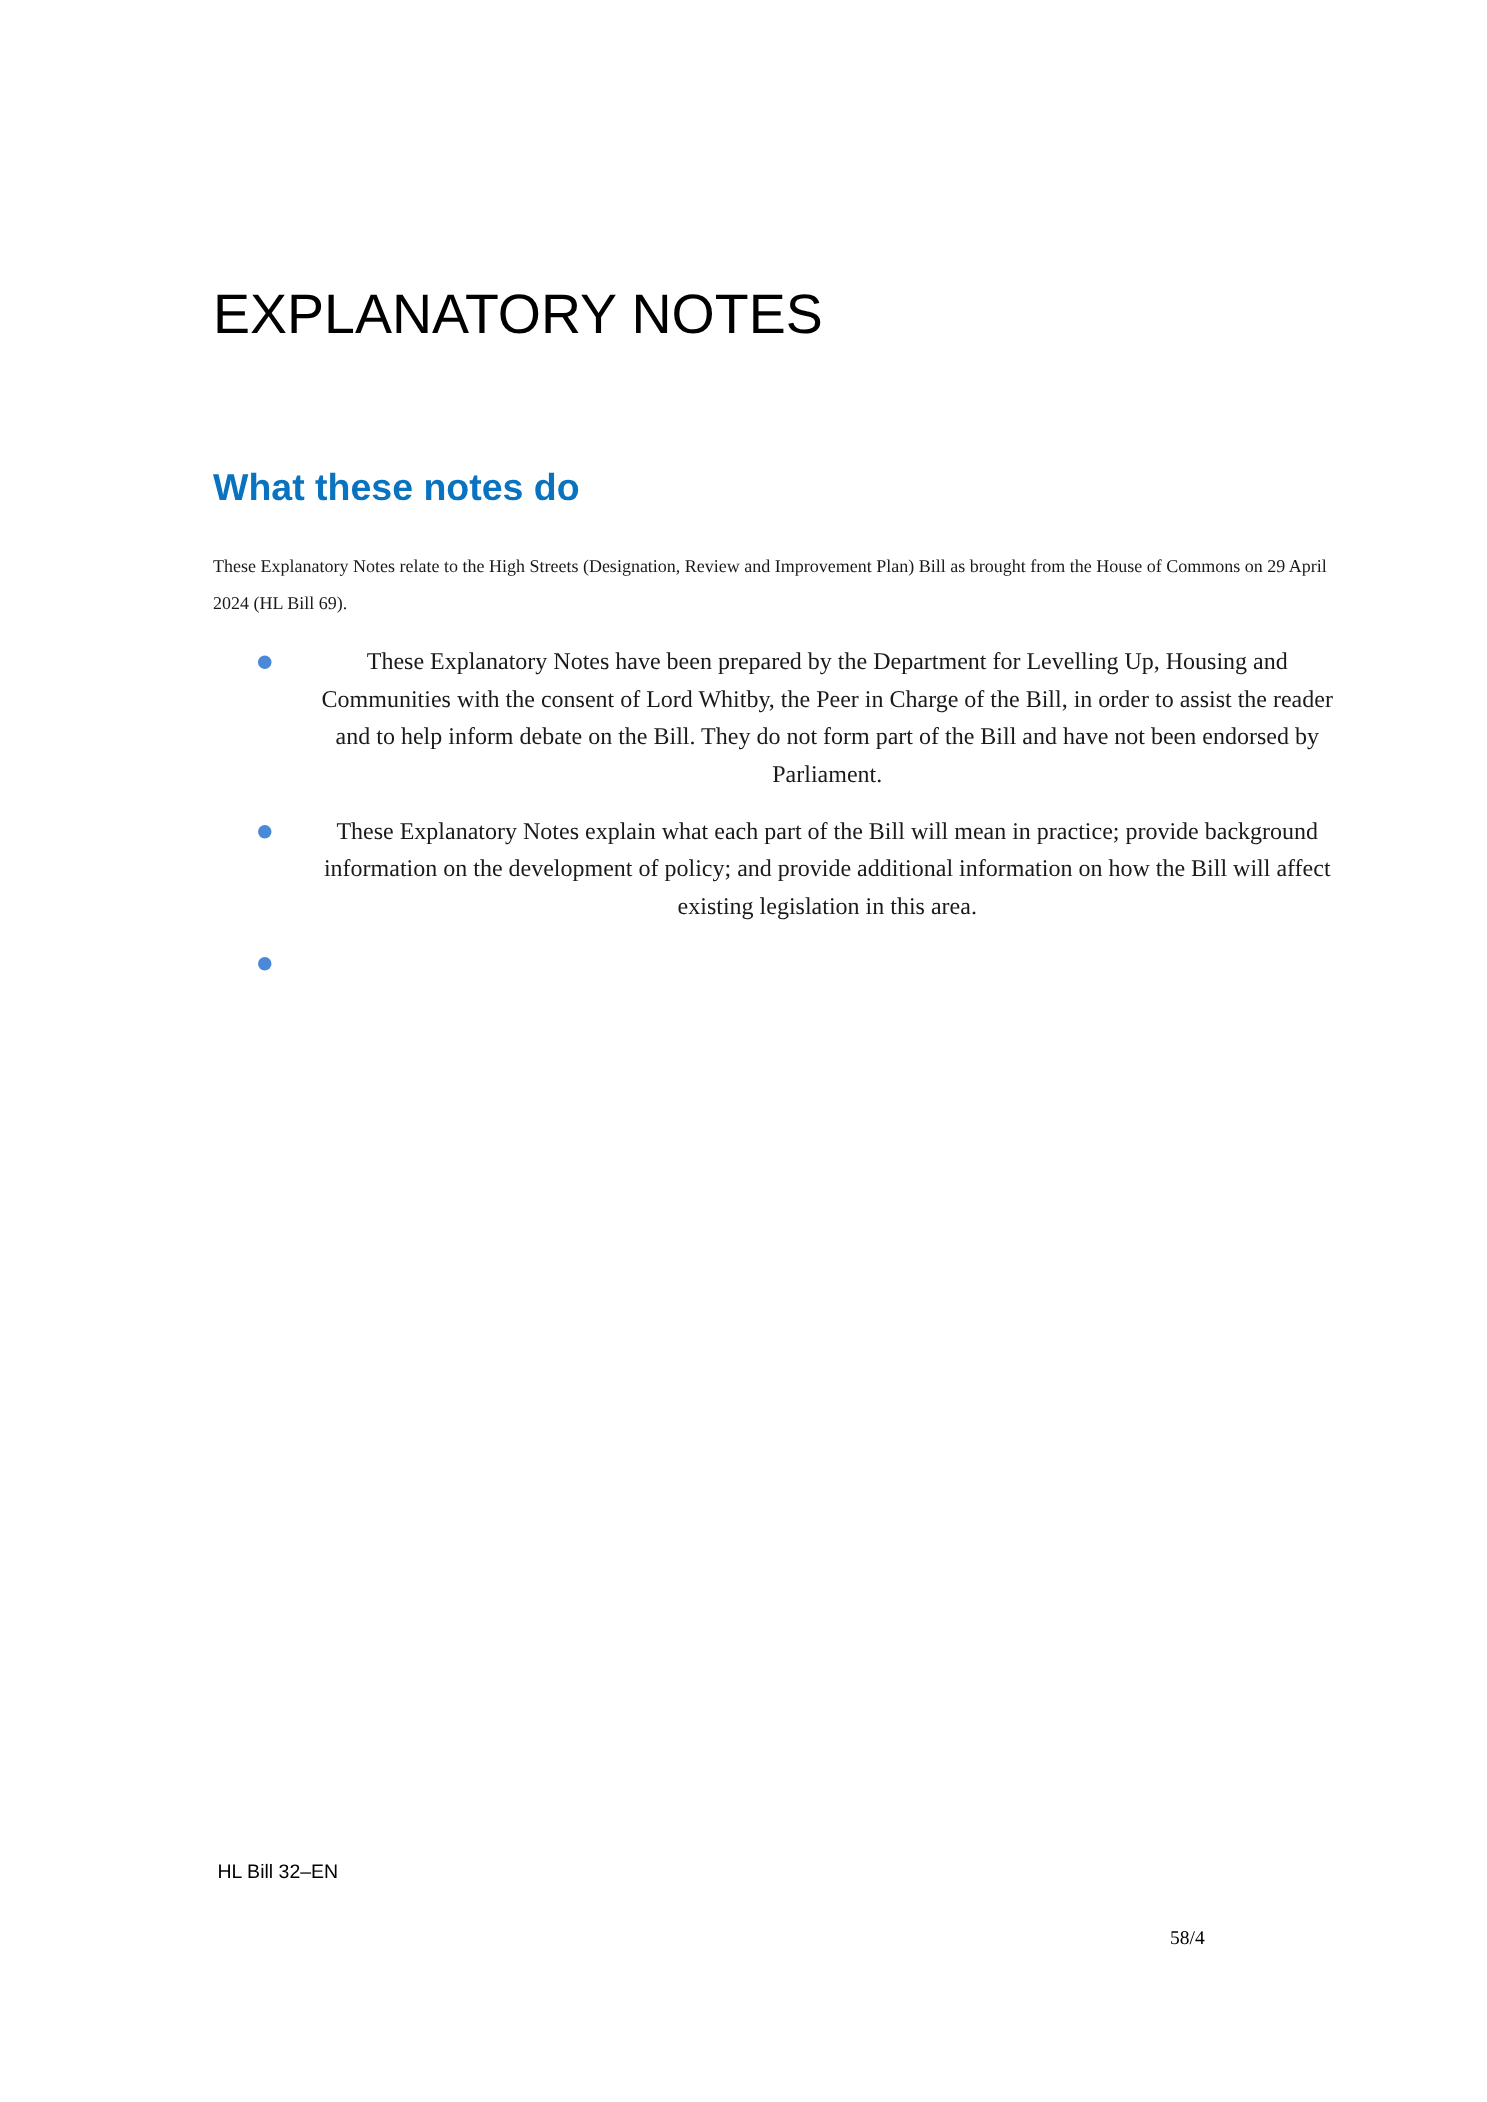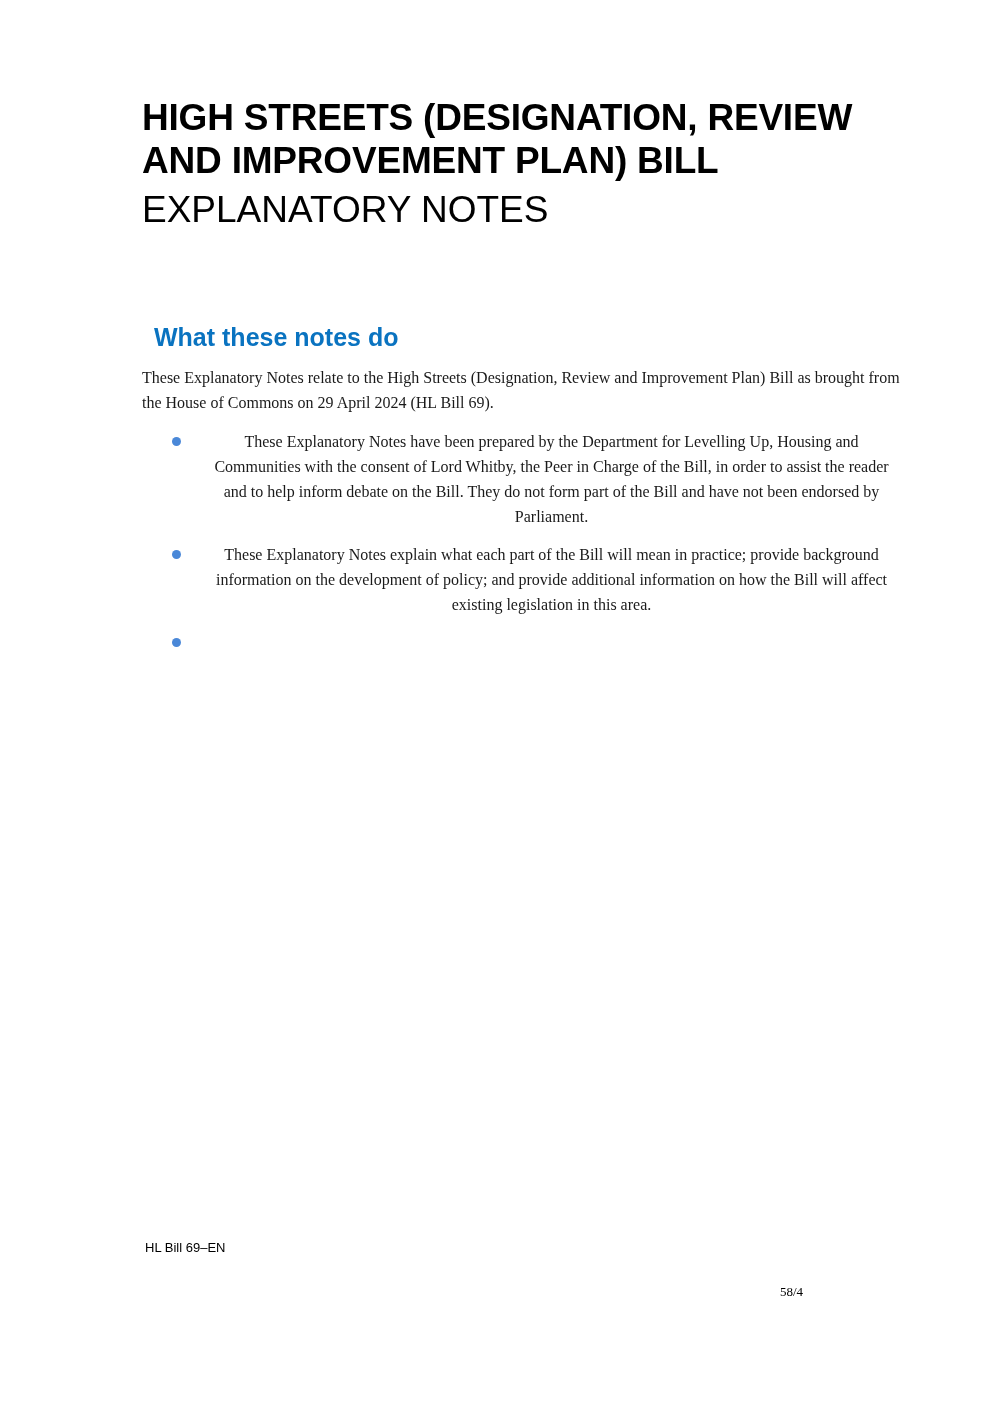--- a/index.html
+++ b/index.html
@@ -35,35 +35,35 @@
       font-family: "Liberation Sans", sans-serif;
       font-weight: normal;
       font-size: 37px;
       line-height: 43px;
       color: #000000;
     }
     .section-heading {
       position: absolute;
       left: 142px;
       top: 310px;
-      margin: 12px;
+      margin: 0;
       font-family: "Liberation Sans", sans-serif;
       font-weight: bold;
       font-size: 25px;
       line-height: 30px;
       color: #0a73c0;
     }
     .intro {
       position: absolute;
       left: 142px;
       top: 365px;
       width: 760px;
       margin: 0;
       font-family: "Liberation Serif", serif;
-      font-size: 16px;
+      font-size: 12px;
       line-height: 25px;
       color: #1a1a1a;
     }
     .bullets {
       position: absolute;
       left: 142px;
       top: 429px;
       width: 760px;
       margin: 0;
       padding: 0;
@@ -105,36 +105,35 @@
       font-size: 13px;
       line-height: 16px;
       color: #000000;
       margin-top: 44px;
     }
   </style>
 </head>
 <body>
 
 <div class="page">
-  <h1 class="title">HIGH STREETS (DESIGNATION, REVIEW AND IMPROVEMENT PLAN) BILL</h1>
   <h2 class="subtitle">EXPLANATORY NOTES</h2>
 
   <h3 class="section-heading">What these notes do</h3>
 
   <p class="intro">These Explanatory Notes relate to the High Streets (Designation, Review and Improvement Plan) Bill as brought from the House of Commons on 29 April 2024 (HL Bill 69).</p>
 
   <ul class="bullets">
     <li class="bullet-item">
       <span class="bullet-dot"></span>
       <span>These Explanatory Notes have been prepared by the Department for Levelling Up, Housing and Communities with the consent of Lord Whitby, the Peer in Charge of the Bill, in order to assist the reader and to help inform debate on the Bill. They do not form part of the Bill and have not been endorsed by Parliament.</span>
     </li>
     <li class="bullet-item">
       <span class="bullet-dot"></span>
       <span>These Explanatory Notes explain what each part of the Bill will mean in practice; provide background information on the development of policy; and provide additional information on how the Bill will affect existing legislation in this area.</span>
     </li>
     <li class="bullet-item">
       <span class="bullet-dot"></span>
     </li>
   </ul>
 
-  <div class="footer-left">HL Bill 69–EN</div>
+  <div class="footer-left">HL Bill 32–EN</div>
   <div class="footer-right">58/4</div>
 </div>
 
 </body></html>

